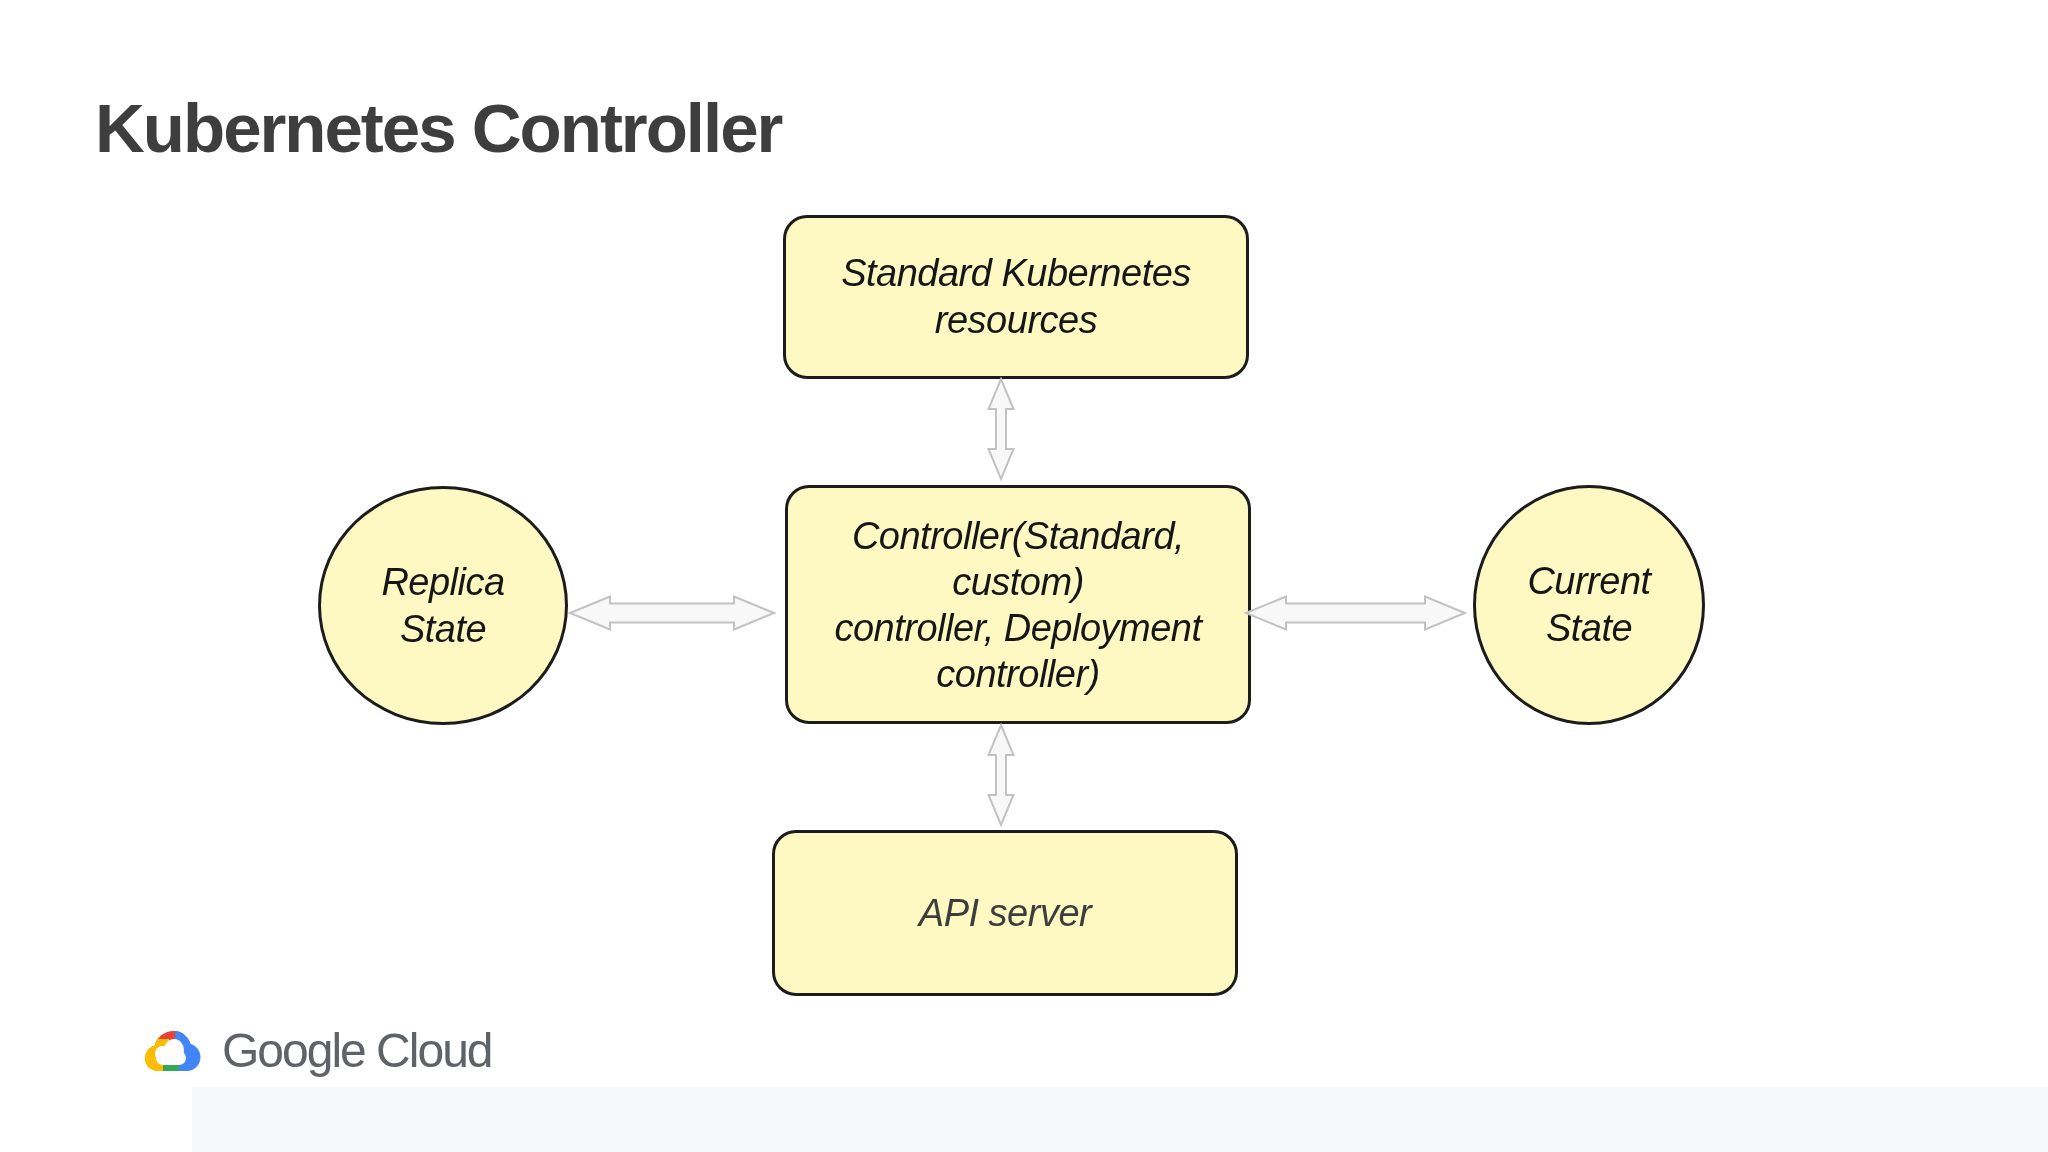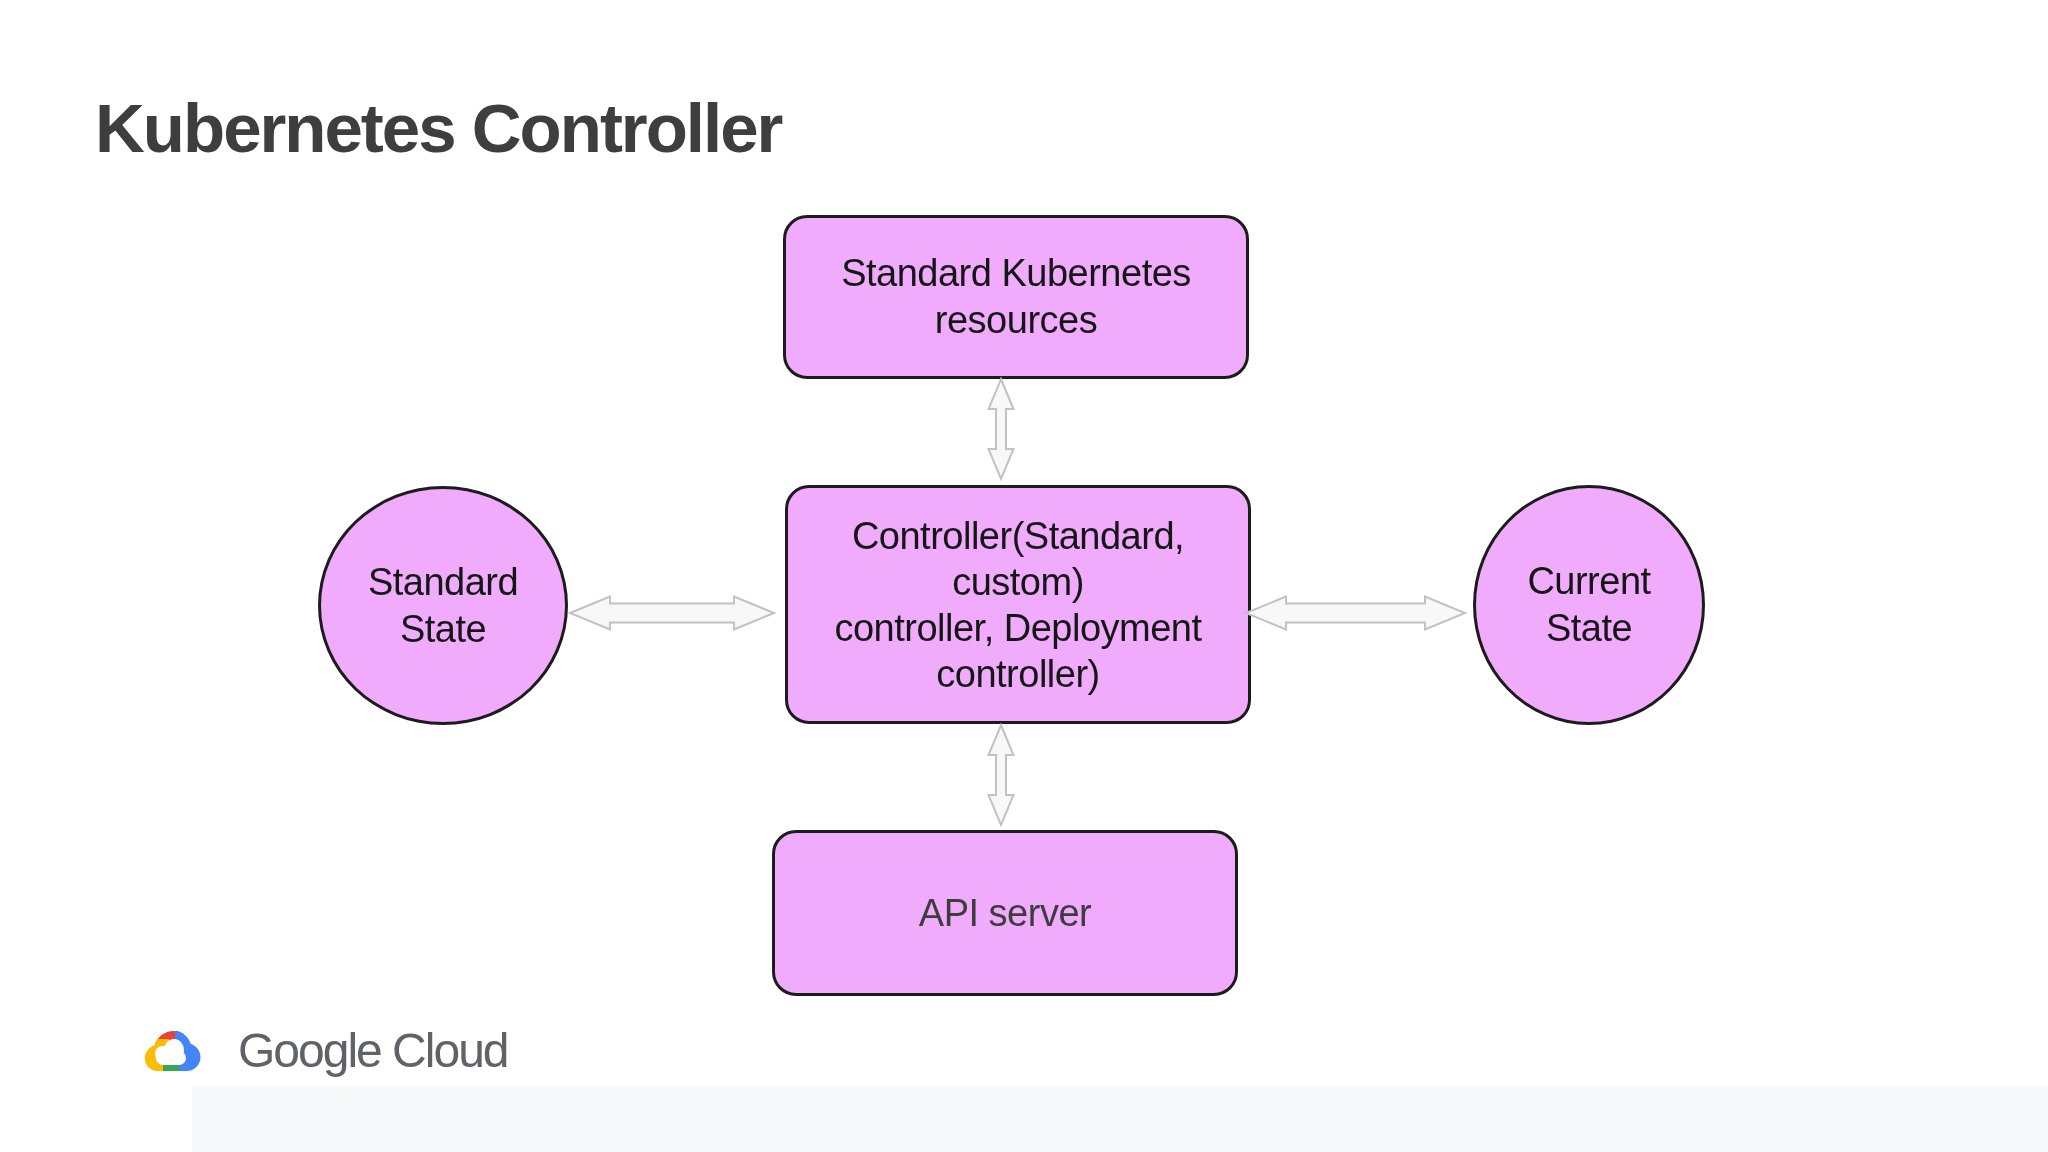--- a/index.html
+++ b/index.html
@@ -7,34 +7,34 @@
     width:2048px;height:1152px;background:#ffffff;overflow:hidden;
     font-family:"Liberation Sans", sans-serif;
   }
   .slide{position:relative;width:2048px;height:1152px;background:#ffffff;}
   .title{
     position:absolute;left:95px;top:94px;margin:0;
     font-size:69px;font-weight:bold;letter-spacing:-2px;color:#3e3e3e;line-height:1;
     white-space:nowrap;
   }
   .node{
-    position:absolute;background:#f0abfc;border:3px solid #1c1c1c;
+    position:absolute;background:#fef9c3;border:3px solid #1c1c1c;
     display:flex;align-items:center;justify-content:center;text-align:center;
-    color:#161616;font-size:38px;letter-spacing:-0.5px;
+    color:#161616;font-size:38px;letter-spacing:-0.5px;font-style:italic;
   }
   .rect{border-radius:24px;}
   .circle{border-radius:50%;}
   .node .ln{line-height:47px;}
   .node.dense .ln{line-height:46px;}
   .node.apisrv{color:#3d3d3d;}
   .arrow{position:absolute;}
   .arrow polygon{fill:#f8f8f8;stroke:#c2c2c2;stroke-width:2;stroke-linejoin:miter;}
   .brand{
     position:absolute;left:142px;top:1019px;height:62px;
-    display:flex;align-items:center;gap:36px;
+    display:flex;align-items:center;gap:20px;
   }
   .brand .word{
     color:#5f6368;font-size:48px;letter-spacing:-2px;white-space:nowrap;
   }
   .cloud-icon{
     position:relative;width:60px;height:55px;overflow:hidden;border-radius:42%;
     clip-path:path('M 19 13 C 23 9.5 28.5 7.8 34 8.6 C 41 9.8 46.8 14.8 48.8 21.5 C 54.5 23.3 58.5 28.6 58.5 34.8 C 58.5 42.4 52.3 48.6 44.7 48.6 L 15.5 48.6 C 8.4 48.6 2.8 42.9 2.8 35.8 C 2.8 29.6 7 24.4 12.7 23 C 13.6 19.2 15.8 15.7 19 13 Z');
   }
   .cloud-icon .seg{position:absolute;}
   .seg.red{left:9%;top:0;width:61%;height:45%;}
@@ -74,21 +74,21 @@
   </div>
 
   <div class="node rect apisrv" style="left:772px;top:830px;width:460px;height:160px;">
     <div>
       <div class="ln">API server</div>
     </div>
   </div>
 
   <div class="node circle" style="left:318px;top:486px;width:244px;height:233px;">
     <div>
-      <div class="ln">Standard</div>
+      <div class="ln">Replica</div>
       <div class="ln">State</div>
     </div>
   </div>
 
   <div class="node circle" style="left:1473px;top:485px;width:226px;height:234px;">
     <div>
       <div class="ln">Current</div>
       <div class="ln">State</div>
     </div>
   </div>

